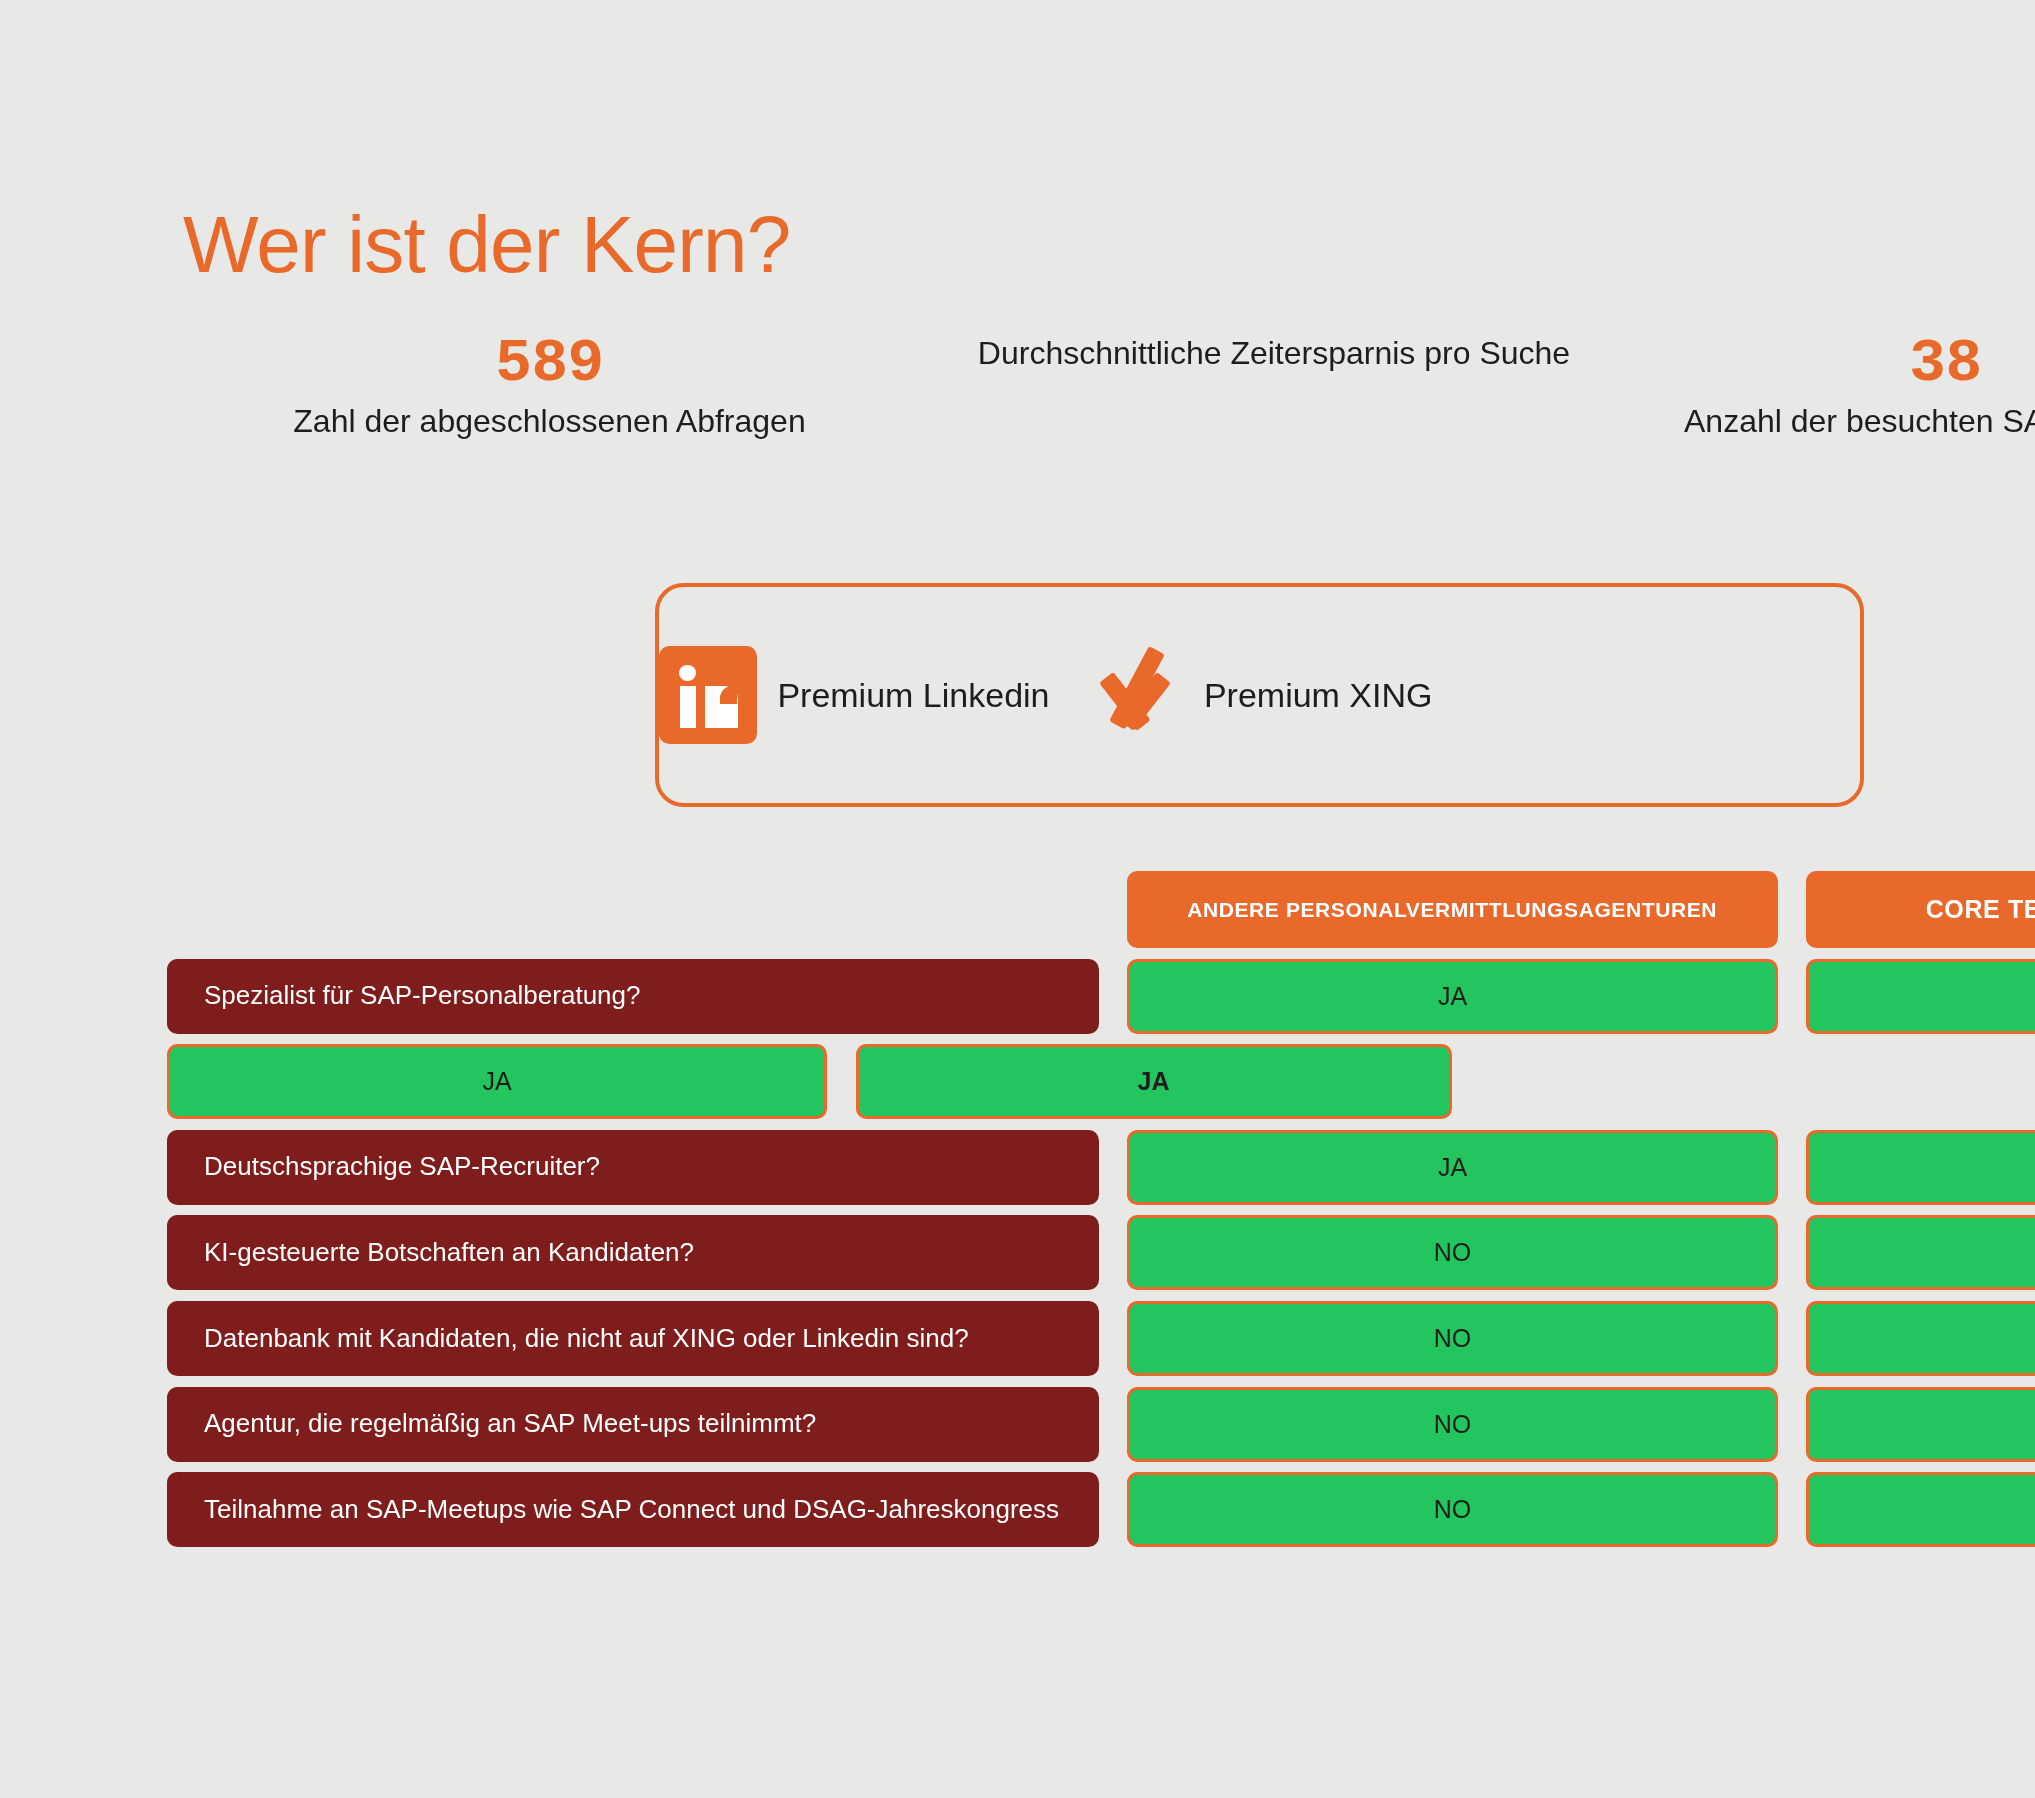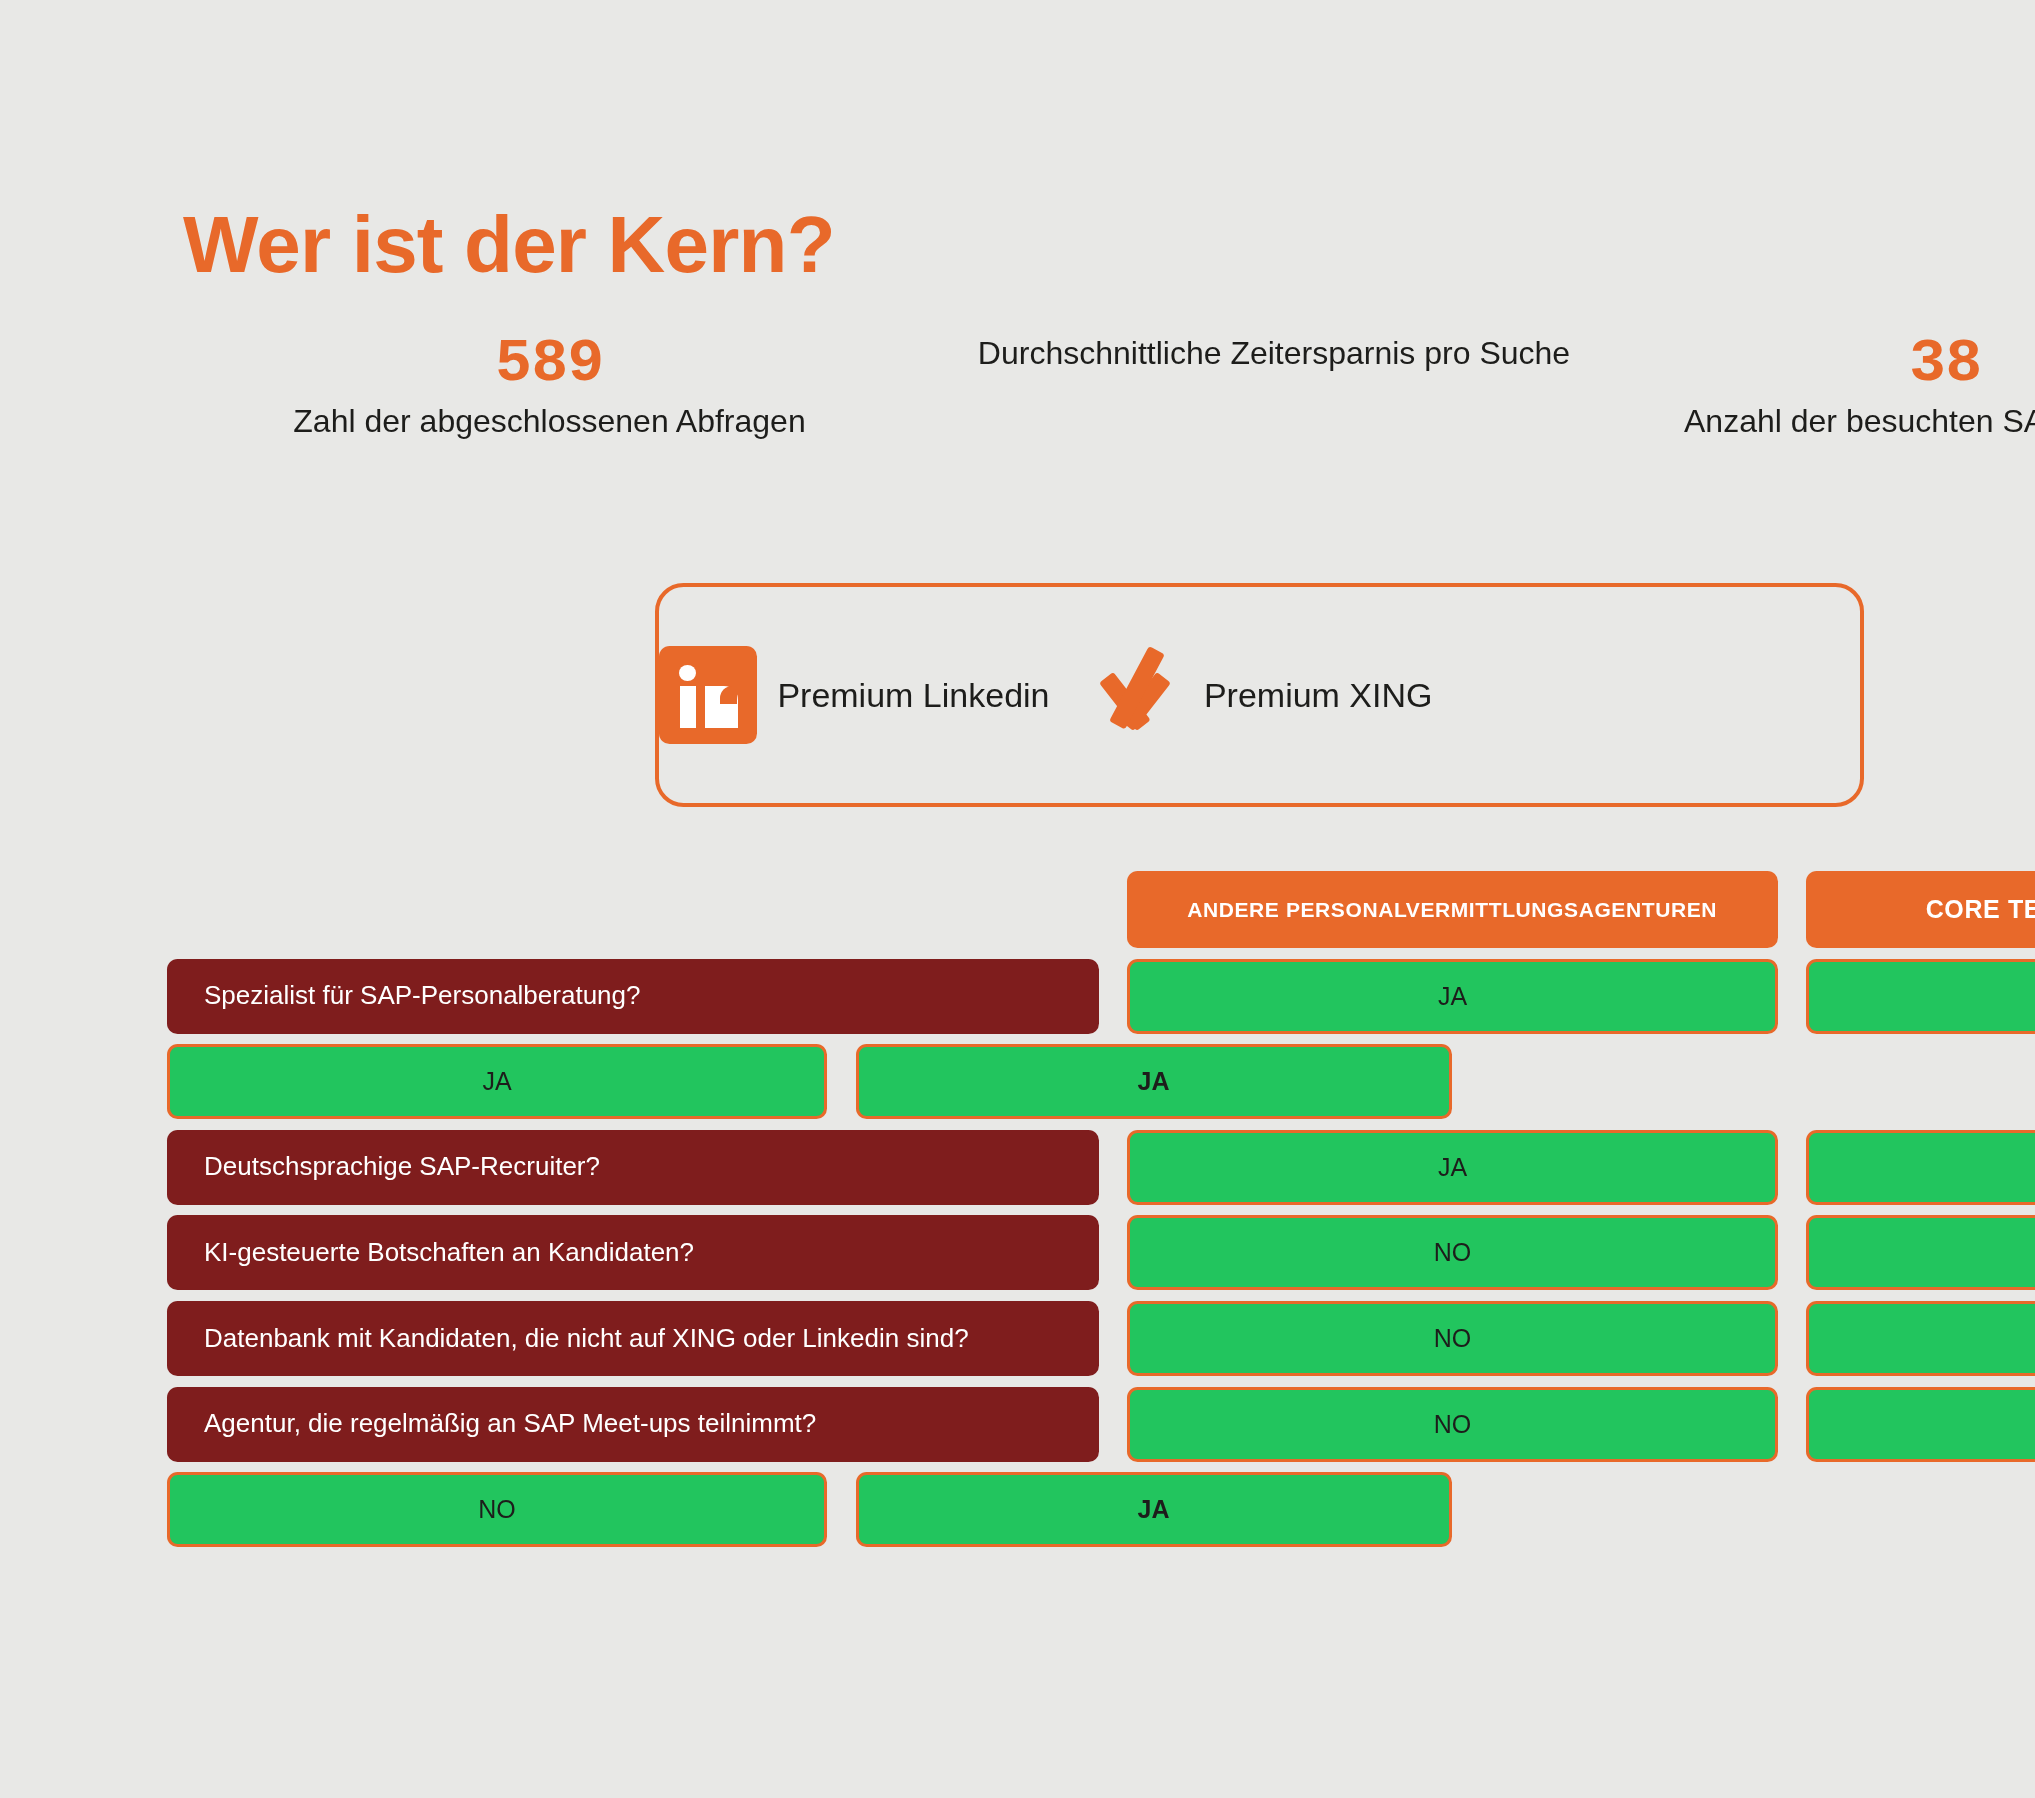--- a/index.html
+++ b/index.html
@@ -16,21 +16,21 @@
     height: 1799px;
     background: #e8e8e6;
   }
 
   
   .title {
     position: absolute;
     left: 183px;
     top: 199px;
     font-size: 80px;
-    font-weight: bold;
+    font-weight: normal;
     color: #e8692a;
     letter-spacing: -0.8px;
   }
 
   
   .stats {
     position: absolute;
     left: 183px;
     top: 330px;
     width: 2076px;
@@ -292,19 +292,20 @@
       <div class="col-b a-cell bold">JA</div>
     </div>
 
     <div class="trow">
       <div class="col-q q-cell">Agentur, die regelmäßig an SAP Meet-ups teilnimmt?</div>
       <div class="col-a a-cell">NO</div>
       <div class="col-b a-cell bold">JA</div>
     </div>
 
     <div class="trow">
+      <div class="col-q q-cell">Teilnahme an SAP-Meetups wie SAP Connect und DSAG-Jahreskongress</div>
       <div class="col-a a-cell">NO</div>
       <div class="col-b a-cell bold">JA</div>
     </div>
 
   </div>
 </div>
 
 
 </body></html>

